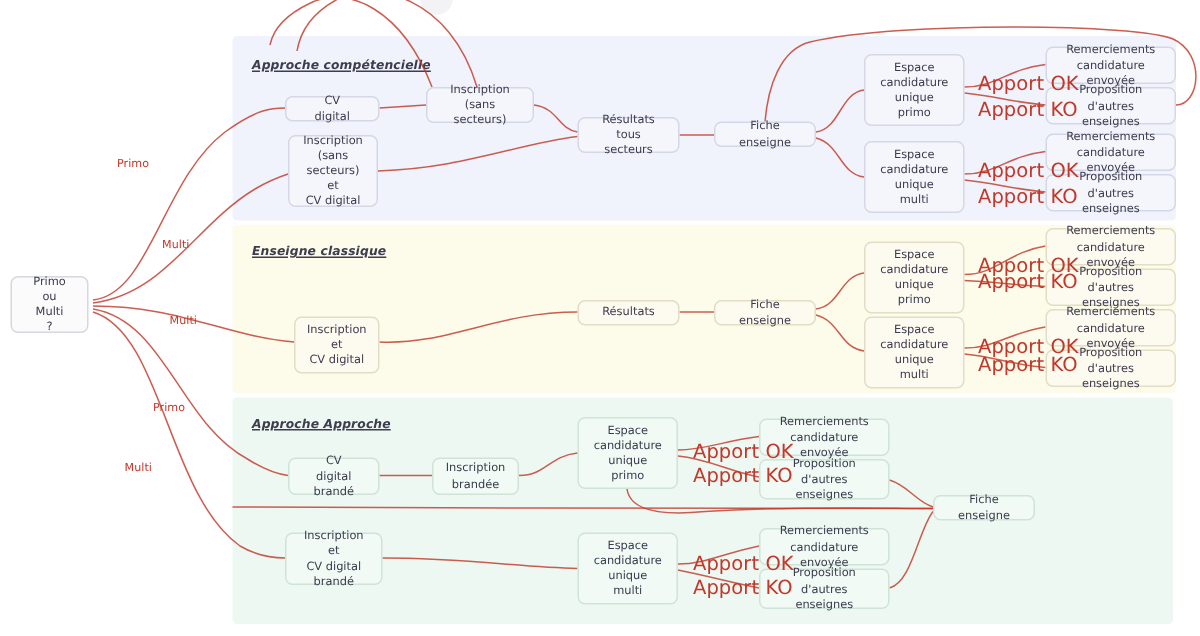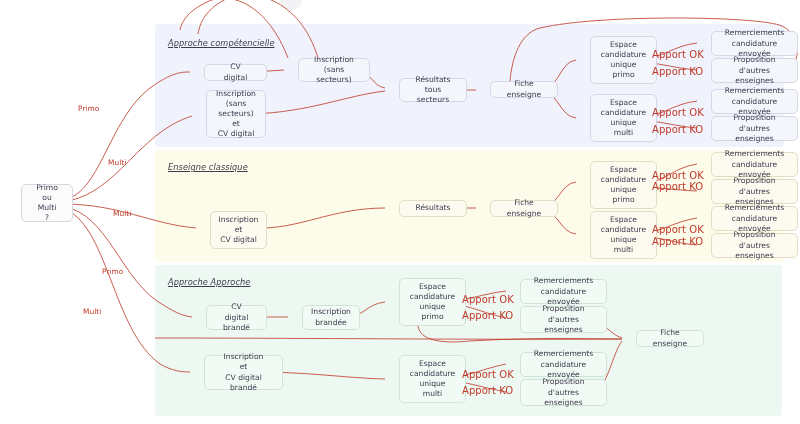--- a/index.html
+++ b/index.html
@@ -1,31 +1,31 @@
 <!DOCTYPE html>
 <html><head>
 <meta charset="utf-8">
 <style>
   html,body{margin:0;padding:0;background:#ffffff;}
   body{width:800px;height:424px;position:relative;overflow:hidden;
        font-family:"DejaVu Sans","Liberation Sans",sans-serif;}
   #canvas{position:absolute;left:0;top:0;width:800px;height:424px;}
   svg.edges{position:absolute;left:0;top:0;width:800px;height:424px;overflow:visible;}
   .lane{position:absolute;border-radius:3px;}
-  .lane-title{position:absolute;font-style:italic;font-weight:400;font-size:8.2px;
+  .lane-title{position:absolute;font-style:italic;font-weight:700;font-size:8.2px;
      color:#3d3d4e;text-decoration:underline;white-space:nowrap;letter-spacing:.1px;}
   .node{position:absolute;box-sizing:border-box;border:1px solid #cfd2dd;border-radius:5px;
      display:flex;align-items:center;justify-content:center;text-align:center;
-     font-size:7.6px;line-height:1.32;color:#3b3b4d;padding:2px 15px;margin-left:14px;}
+     font-size:7.6px;line-height:1.32;color:#3b3b4d;padding:2px 15px;}
   .node span{display:block;white-space:pre-line;}
   .n-blue{background:#f4f6fc;border-color:#d4d8e6;}
   .n-yellow{background:#fdfbf0;border-color:#e2ddc4;}
   .n-green{background:#f1faf4;border-color:#cfe4d7;}
   .n-white{background:#fbfbfc;border-color:#d6d8e0;}
-  .elabel{position:absolute;font-size:10px;color:#c0392b;white-space:nowrap;
+  .elabel{position:absolute;font-size:13px;color:#c0392b;white-space:nowrap;
      letter-spacing:.05px;}
   .elabel.big{font-size:7.4px;}
   .blob{position:absolute;border-radius:50%;background:#e9e9ee;opacity:.55;}
 </style>
 </head>
 <body>
 
 <div id="canvas">
   <div class="blob" style="left:280px;top:-12px;width:22px;height:22px;"></div>
   <div id="lanes">
@@ -169,21 +169,21 @@
 enseignes</span>
       </div>
       <div class="node n-green" style="left: 192px; top: 305px; width: 61px; height: 25px;">
         <span>CV digital
 brandé</span>
       </div>
       <div class="node n-green" style="left: 288px; top: 305px; width: 58px; height: 25px;">
         <span>Inscription
 brandée</span>
       </div>
-      <div class="node n-green" style="left: 190px; top: 355px; width: 79px; height: 35px; text-align: center;">
+      <div class="node n-green" style="left: 190px; top: 355px; width: 65px; height: 35px; text-align: center;">
         <span>Inscription et
 CV digital
 brandé</span>
       </div>
       <div class="node n-green" style="left: 385px; top: 278px; width: 67px; height: 48px;">
         <span>Espace
 candidature
 unique
 primo</span>
       </div>

